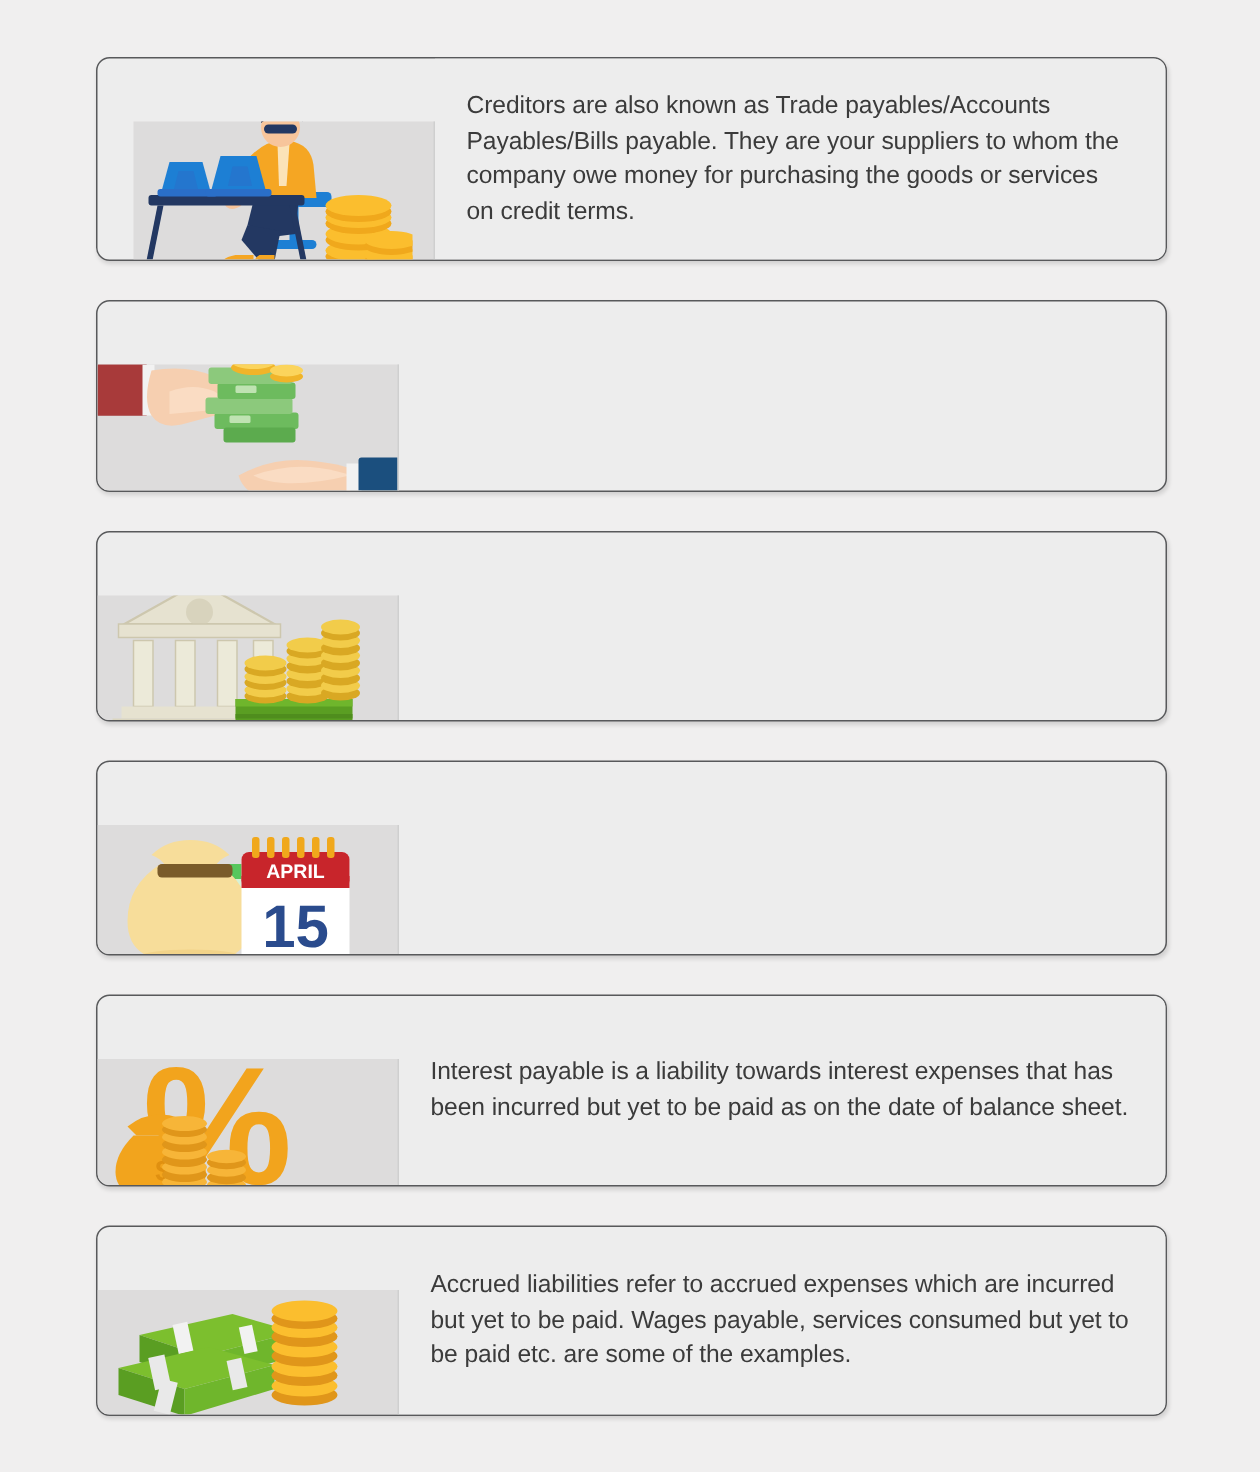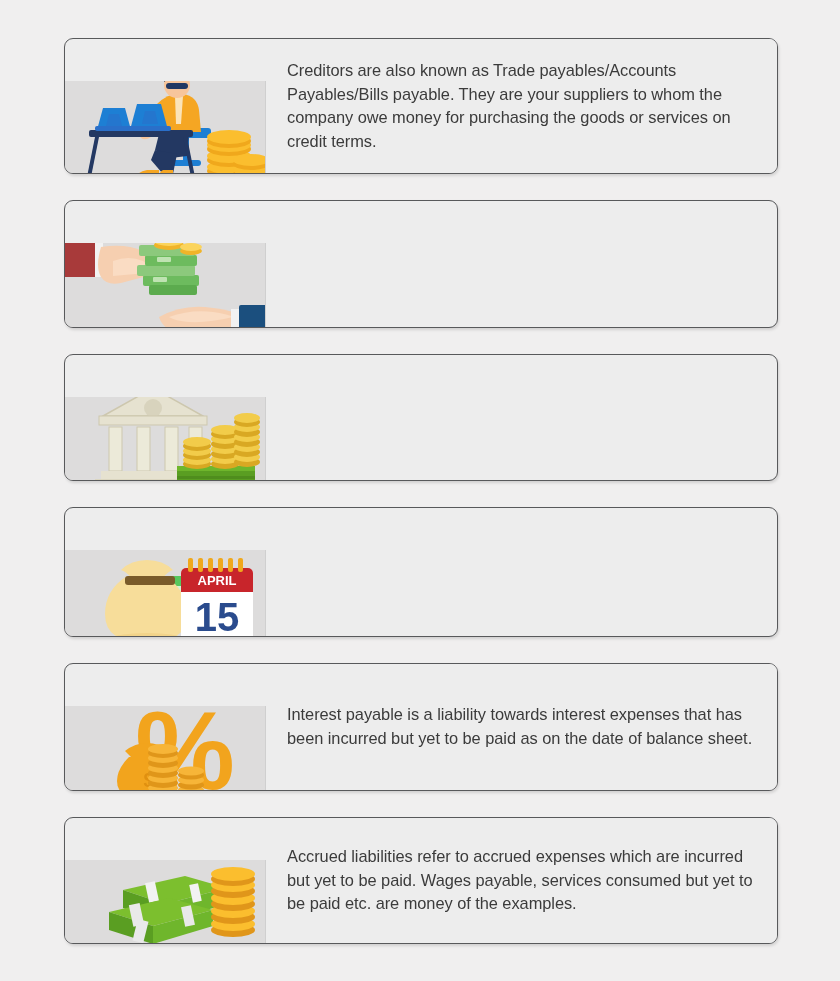--- a/index.html
+++ b/index.html
@@ -37,40 +37,40 @@
   }
   .card:last-child { margin-bottom: 0; }
 
   .card-icon {
     flex: 0 0 200px;
     background: #dddcdc;
     border-right: 1px solid #cfcfcf;
     position: relative;
     display: flex;
     align-items: center;
-    justify-content: flex-end;
+    justify-content: flex-start;
     overflow: hidden;
     margin-top: 42px;
   }
   .card-body {
     flex: 1 1 auto;
     background: #ededed;
     display: flex;
     align-items: center;
     padding: 10px 24px 10px 21px;
   }
   .card-text {
     color: #3b3b3b;
     font-size: 16.4px;
     line-height: 23.5px;
     letter-spacing: -0.05px;
   }
 
   
-  .h1 { height: 138px; }
+  .h1 { height: 138px; padding-left: 24px; }
   .h2 { height: 129px; }
   .h3 { height: 129px; }
   .h4 { height: 132px; }
   .h5 { height: 129px; }
   .h6 { height: 129px; }
 
   .art { display: block; }
 </style>
 </head>
 <body>
@@ -333,17 +333,17 @@
           <ellipse cx="138" cy="58" rx="22" ry="7" fill="#e0961a"></ellipse>
           <ellipse cx="138" cy="52" rx="22" ry="7" fill="#fbbe2e"></ellipse>
           <ellipse cx="138" cy="45" rx="22" ry="7" fill="#e0961a"></ellipse>
           <ellipse cx="138" cy="39" rx="22" ry="7" fill="#fbbe2e"></ellipse>
           <ellipse cx="138" cy="33" rx="22" ry="7" fill="#e0961a"></ellipse>
           <ellipse cx="138" cy="28" rx="22" ry="7" fill="#fbbe2e"></ellipse>
         </g>
       </svg>
     </div>
     <div class="card-body">
-      <p class="card-text">Accrued liabilities refer to accrued expenses which are incurred but yet to be paid. Wages payable, services consumed but yet to be paid etc. are money of the examples.</p>
+      <p class="card-text">Accrued liabilities refer to accrued expenses which are incurred but yet to be paid. Wages payable, services consumed but yet to be paid etc. are some of the examples.</p>
     </div>
   </div>
 
 </div>
 
 </body></html>

